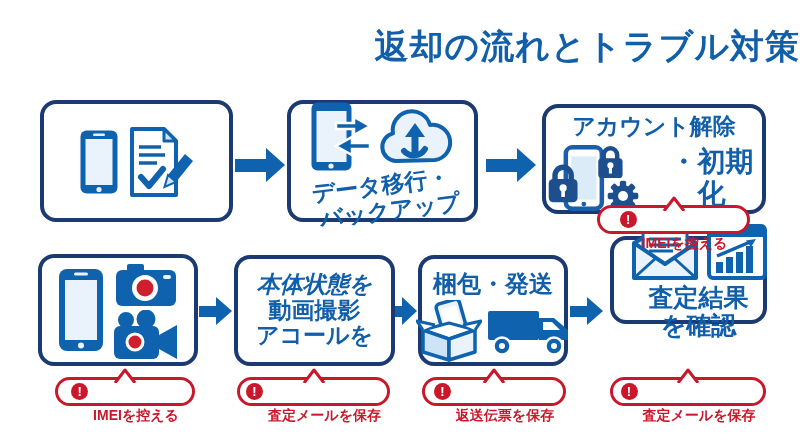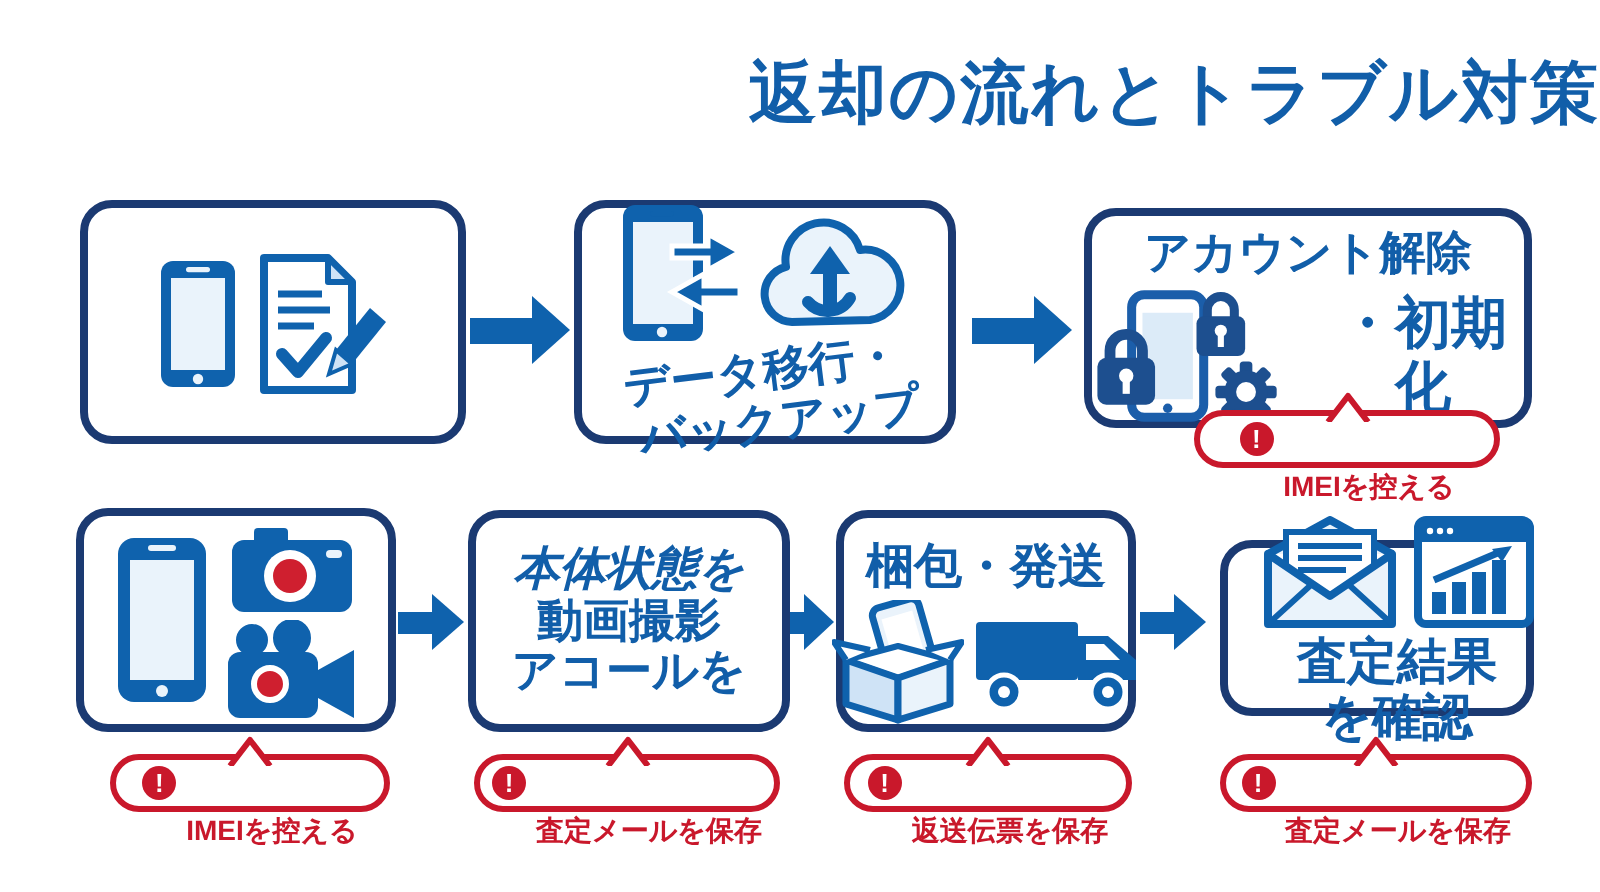--- a/index.html
+++ b/index.html
@@ -236,21 +236,21 @@
     </svg>
     <span class="ex">!</span>
     <span class="btext">返送伝票を保存</span>
   </div>
 
   <div class="fa small" style="left:570px; top:297px;">
     <div class="sh"></div>
       <div class="hd"></div>
   </div>
 
-  <div class="stepbox" style="left:610px; top:270px; width:157px; height:88px;padding-left:20px;">
+  <div class="stepbox" style="left:610px; top:236px; width:157px; height:88px;padding-left:20px;">
     <div class="iconrow" style="gap:7px; margin-top:2px;">
       <svg width="70" height="56" viewBox="0 0 70 56">
         <path d="M4 19 L35 2 L66 19" fill="#eaf3fb" stroke="#0f62ad" stroke-width="4" stroke-linejoin="round"></path>
         <rect x="13" y="8" width="44" height="32" fill="#fff" stroke="#0f62ad" stroke-width="3"></rect>
         <line x1="19" y1="15" x2="51" y2="15" stroke="#0f62ad" stroke-width="3"></line>
         <line x1="19" y1="21" x2="51" y2="21" stroke="#0f62ad" stroke-width="3"></line>
         <line x1="19" y1="27" x2="43" y2="27" stroke="#0f62ad" stroke-width="3"></line>
         <path d="M4 19 L35 40 L66 19 V54 H4 z" fill="#eaf3fb" stroke="#0f62ad" stroke-width="4" stroke-linejoin="round"></path>
         <path d="M4 54 L26 34 M66 54 L44 34" fill="none" stroke="#0f62ad" stroke-width="3"></path>
       </svg>

